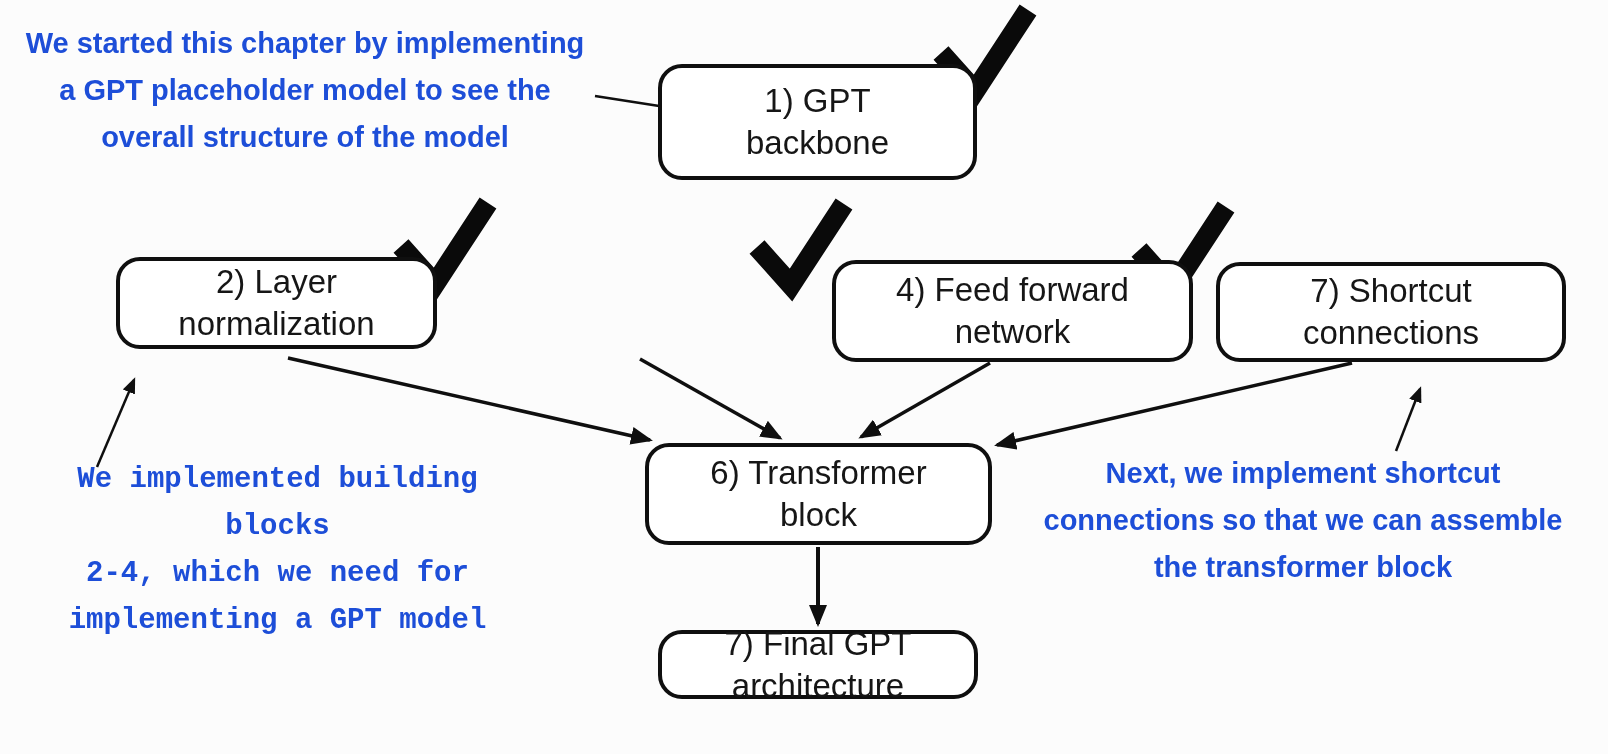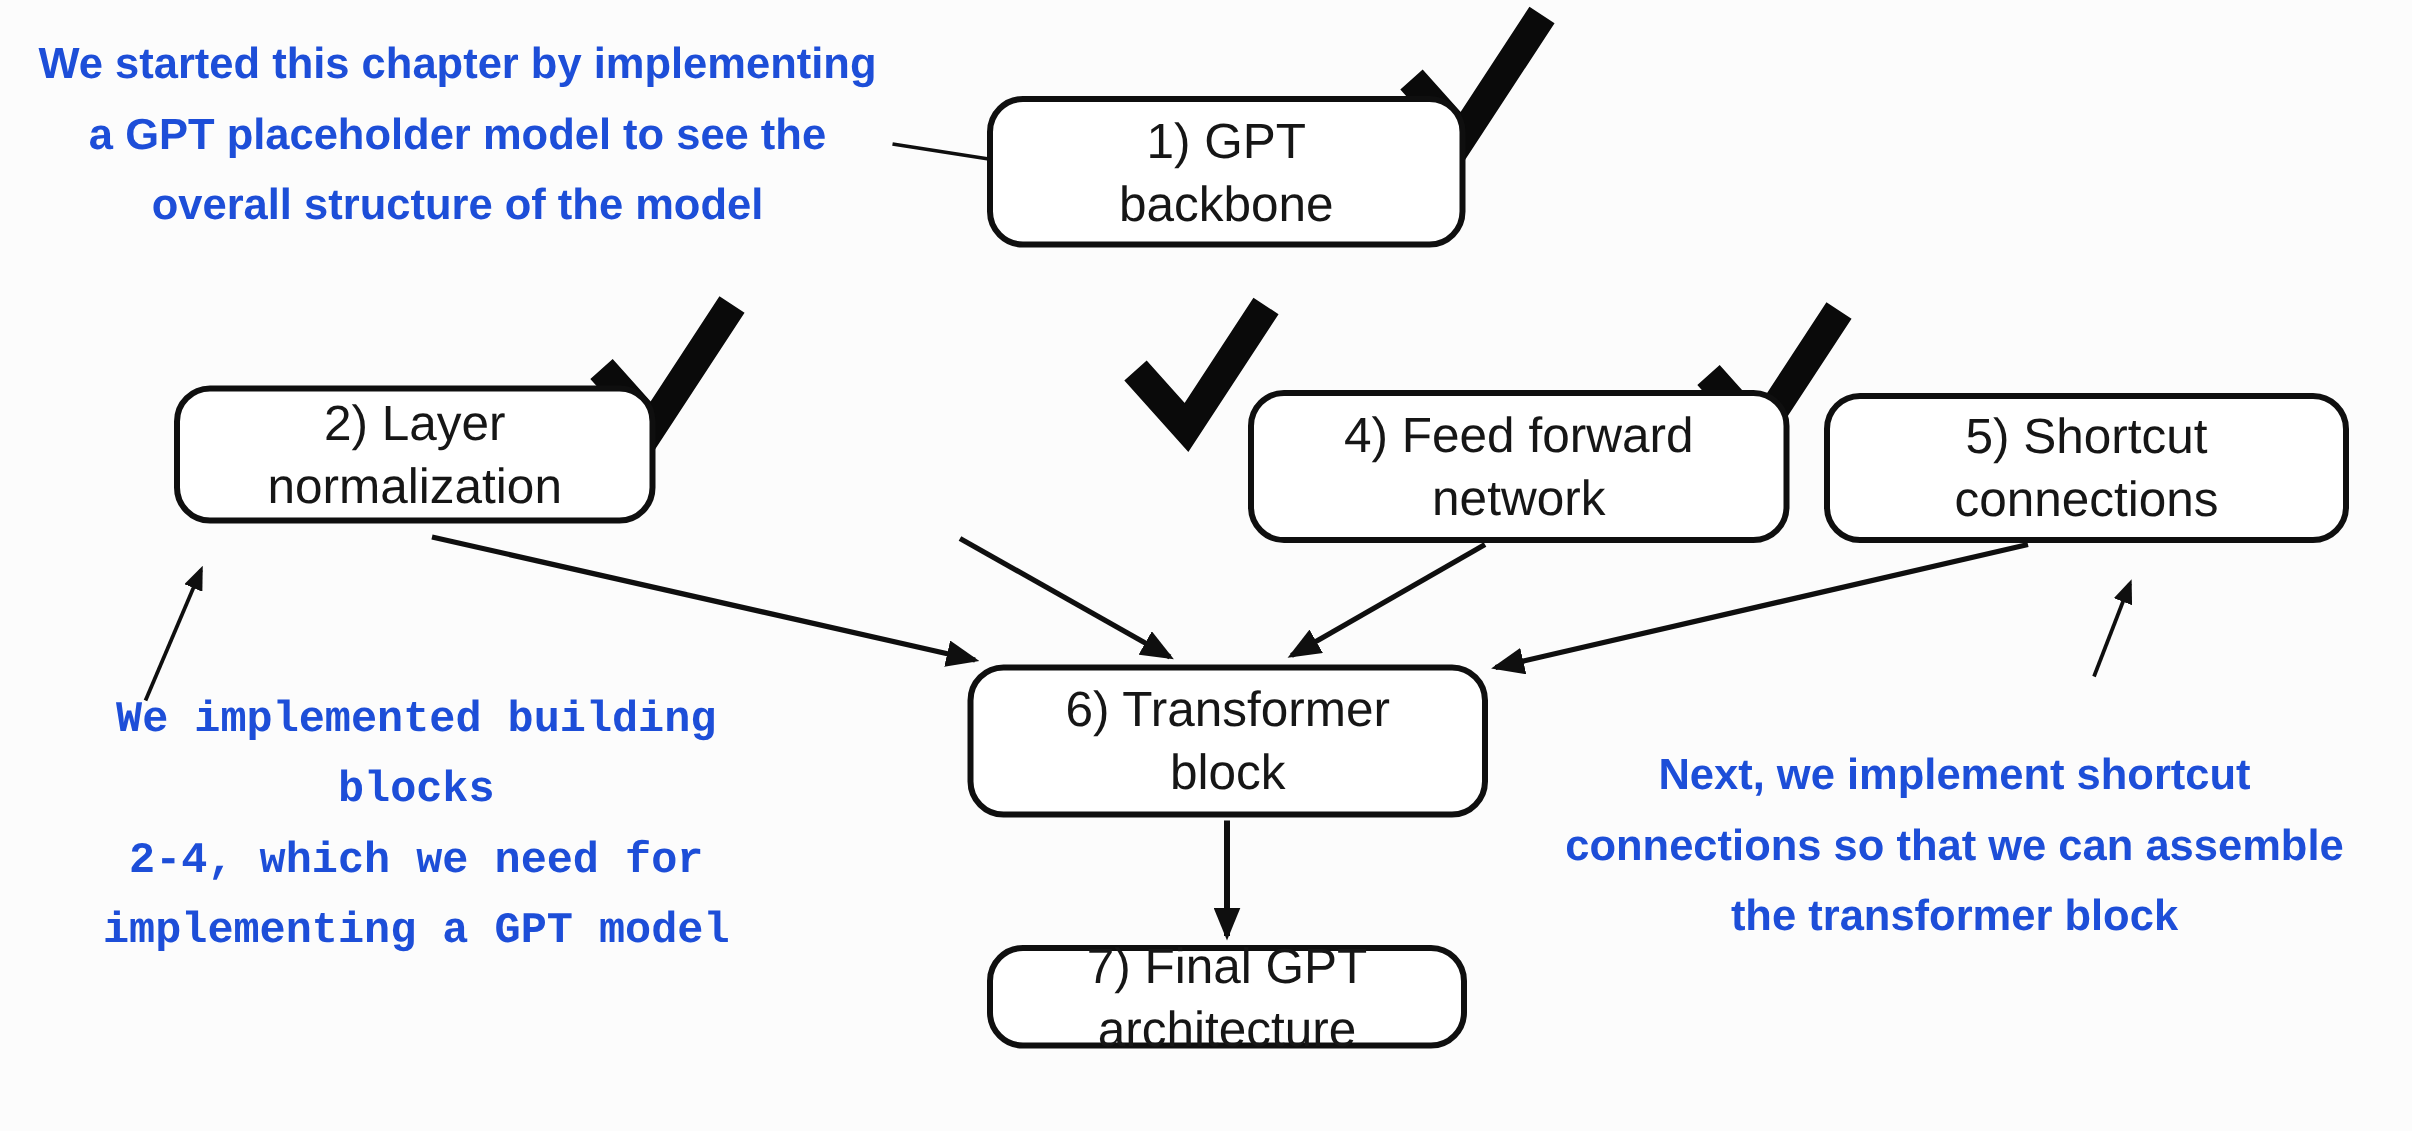--- a/index.html
+++ b/index.html
@@ -43,31 +43,31 @@
     position: absolute;
     text-align: center;
     font-weight: 700;
     font-size: 29px;
     line-height: 47px;
     color: #1d4ed8;
     z-index: 2;
   }
 
   
-  #node-1 { left: 658px; top: 64px;  width: 319px; height: 101px; }
+  #node-1 { left: 658px; top: 64px;  width: 319px; height: 116px; }
   #node-2 { left: 116px; top: 257px; width: 321px; height: 92px; }
   #node-3 { left: 482px; top: 258px; width: 311px; height: 100px; }
   #node-4 { left: 832px; top: 260px; width: 361px; height: 102px; }
   #node-5 { left: 1216px; top: 262px; width: 350px; height: 100px; }
   #node-6 { left: 645px; top: 443px; width: 347px; height: 102px; }
   #node-7 { left: 658px; top: 630px; width: 320px; height: 69px; }
 
   #note-1 { left: 10px;   top: 20px;  width: 590px; }
   #note-2 { left: 40px;   top: 456px; width: 475px; font-family: Liberation Mono, monospace; }
-  #note-3 { left: 1040px; top: 450px; width: 526px; margin-top: 44px; }
+  #note-3 { left: 1040px; top: 450px; width: 526px; }
 </style>
 </head>
 <body>
 
 <div class="stage">
 
   <svg class="layer" viewBox="0 0 1608 754">
     <defs>
       <marker id="ah-big" markerUnits="userSpaceOnUse" markerWidth="22" markerHeight="18" viewBox="0 0 22 18" refX="19" refY="9" orient="auto">
         <path d="M0,0 L22,9 L0,18 Z" fill="#0f0f0f"></path>
@@ -100,21 +100,21 @@
   </div>
   <div class="node" id="node-2">
     <div class="bl">2) Layer</div>
     <div class="bl">normalization</div>
   </div>
   <div class="node" id="node-4">
     <div class="bl">4) Feed forward</div>
     <div class="bl">network</div>
   </div>
   <div class="node" id="node-5">
-    <div class="bl">5) Shortcut</div>
+    <div class="bl">7) Shortcut</div>
     <div class="bl">connections</div>
   </div>
   <div class="node" id="node-6">
     <div class="bl">6) Transformer</div>
     <div class="bl">block</div>
   </div>
   <div class="node" id="node-7">
     <div class="bl">7) Final GPT</div>
     <div class="bl">architecture</div>
   </div>

